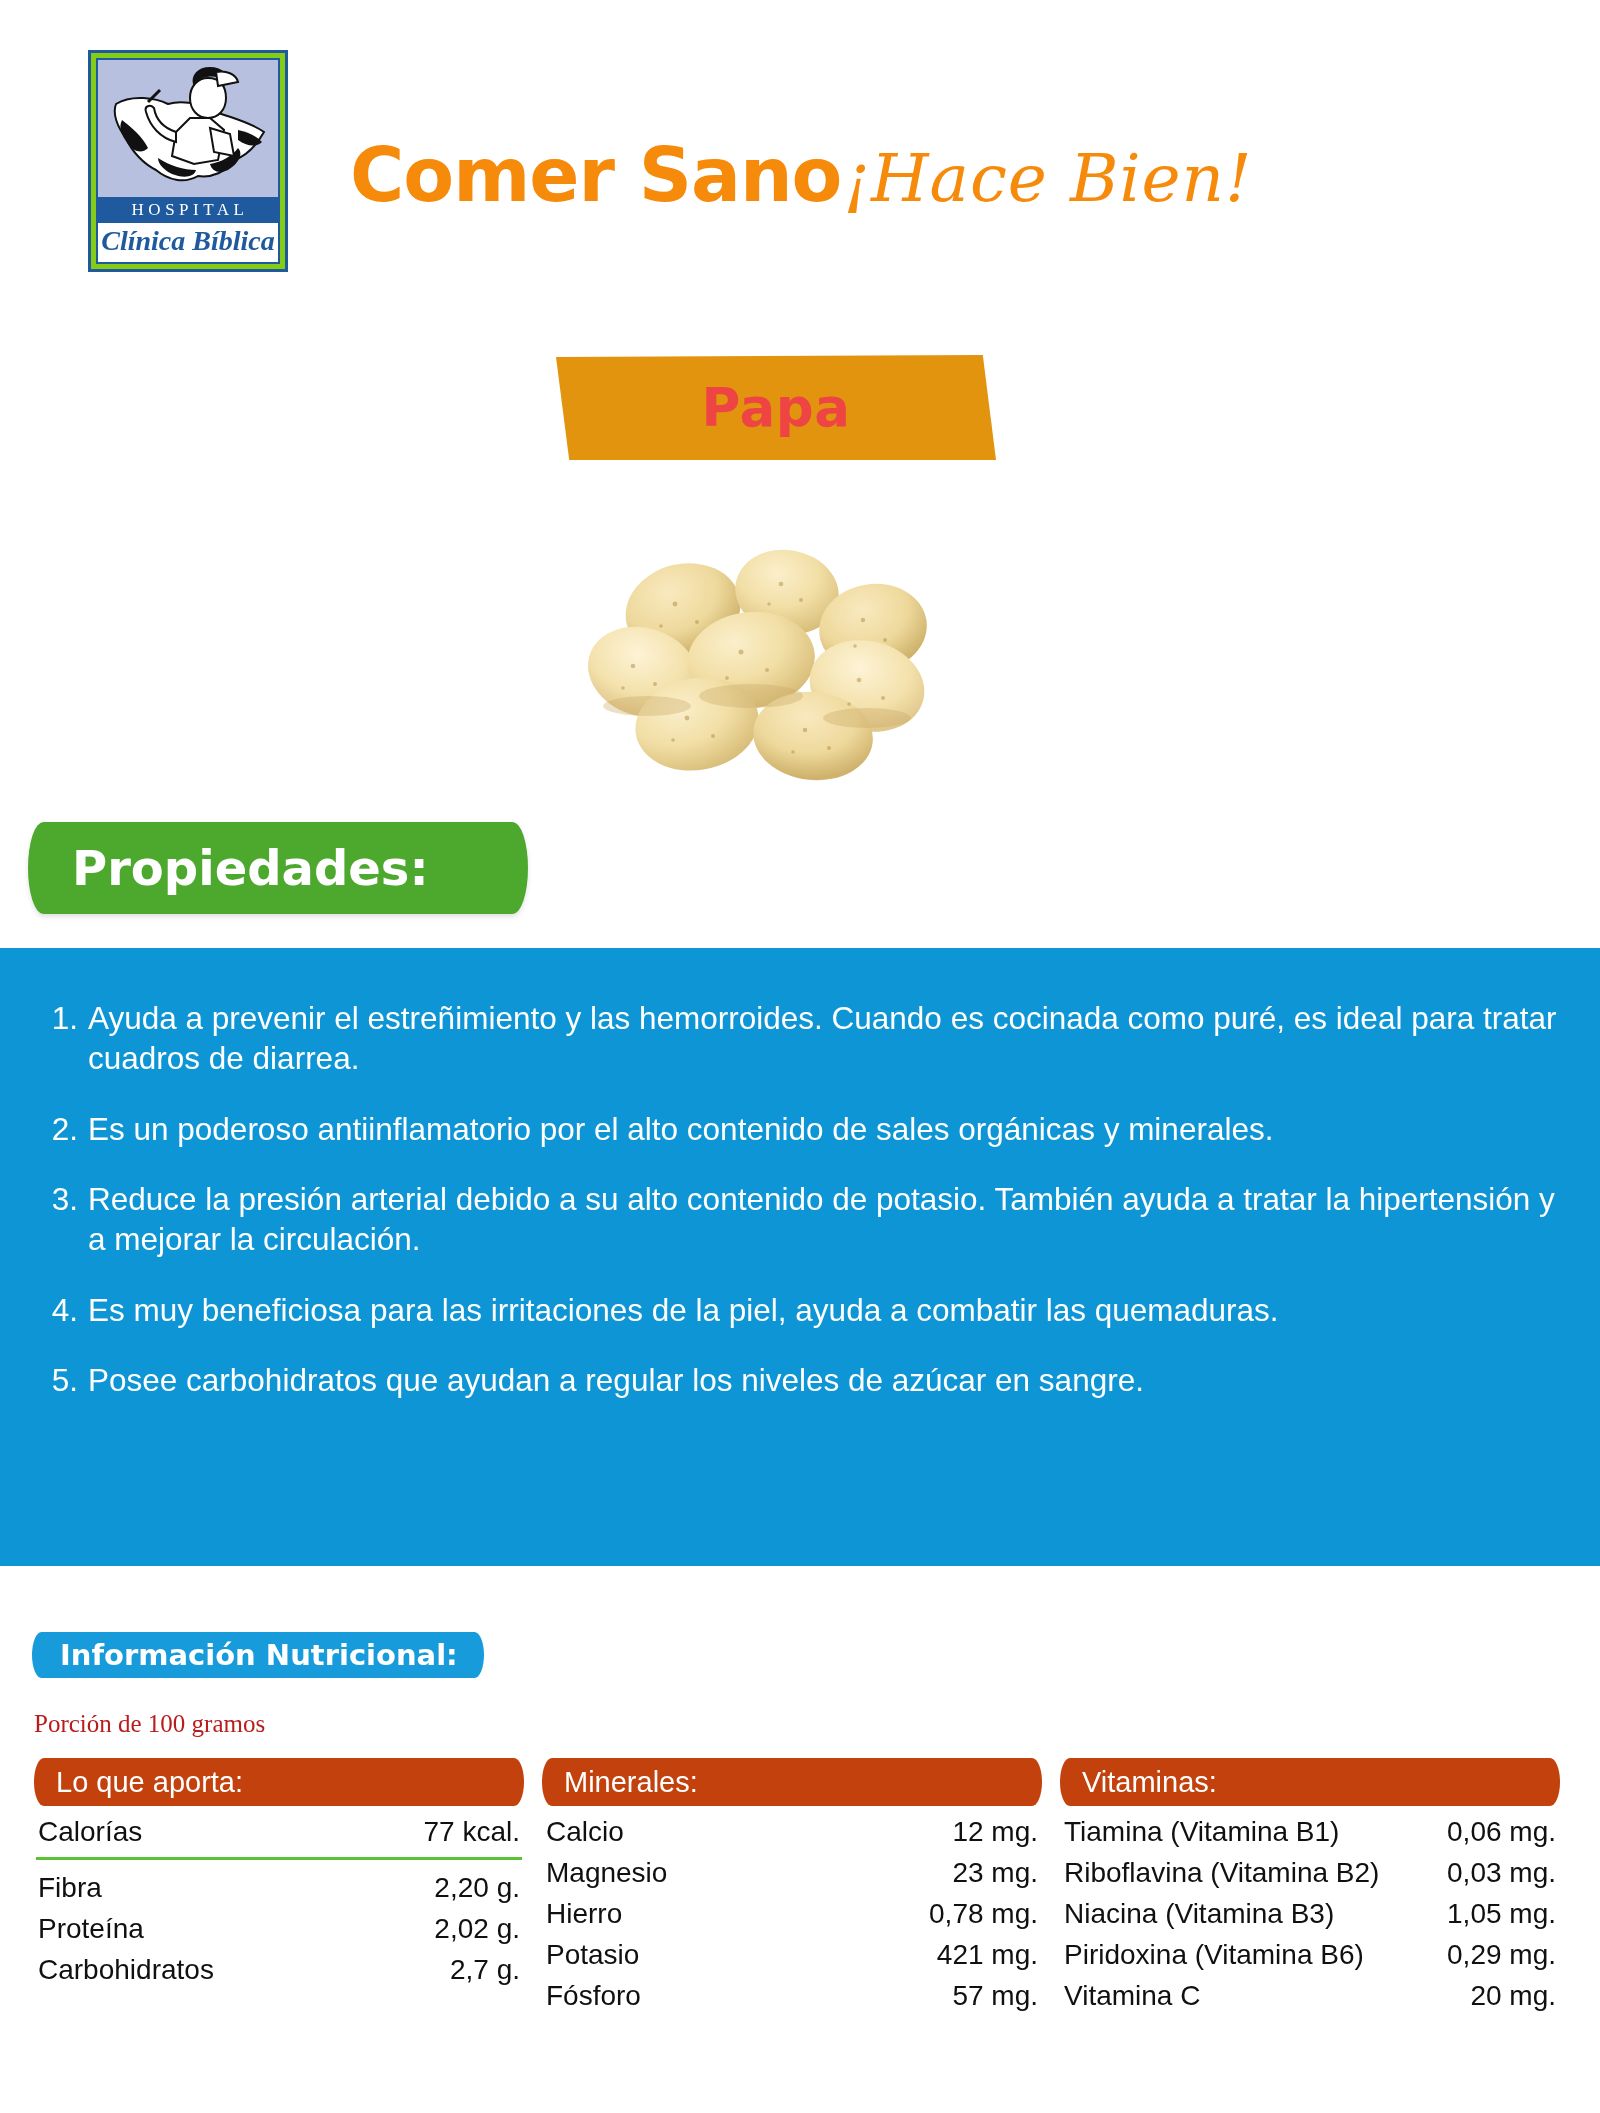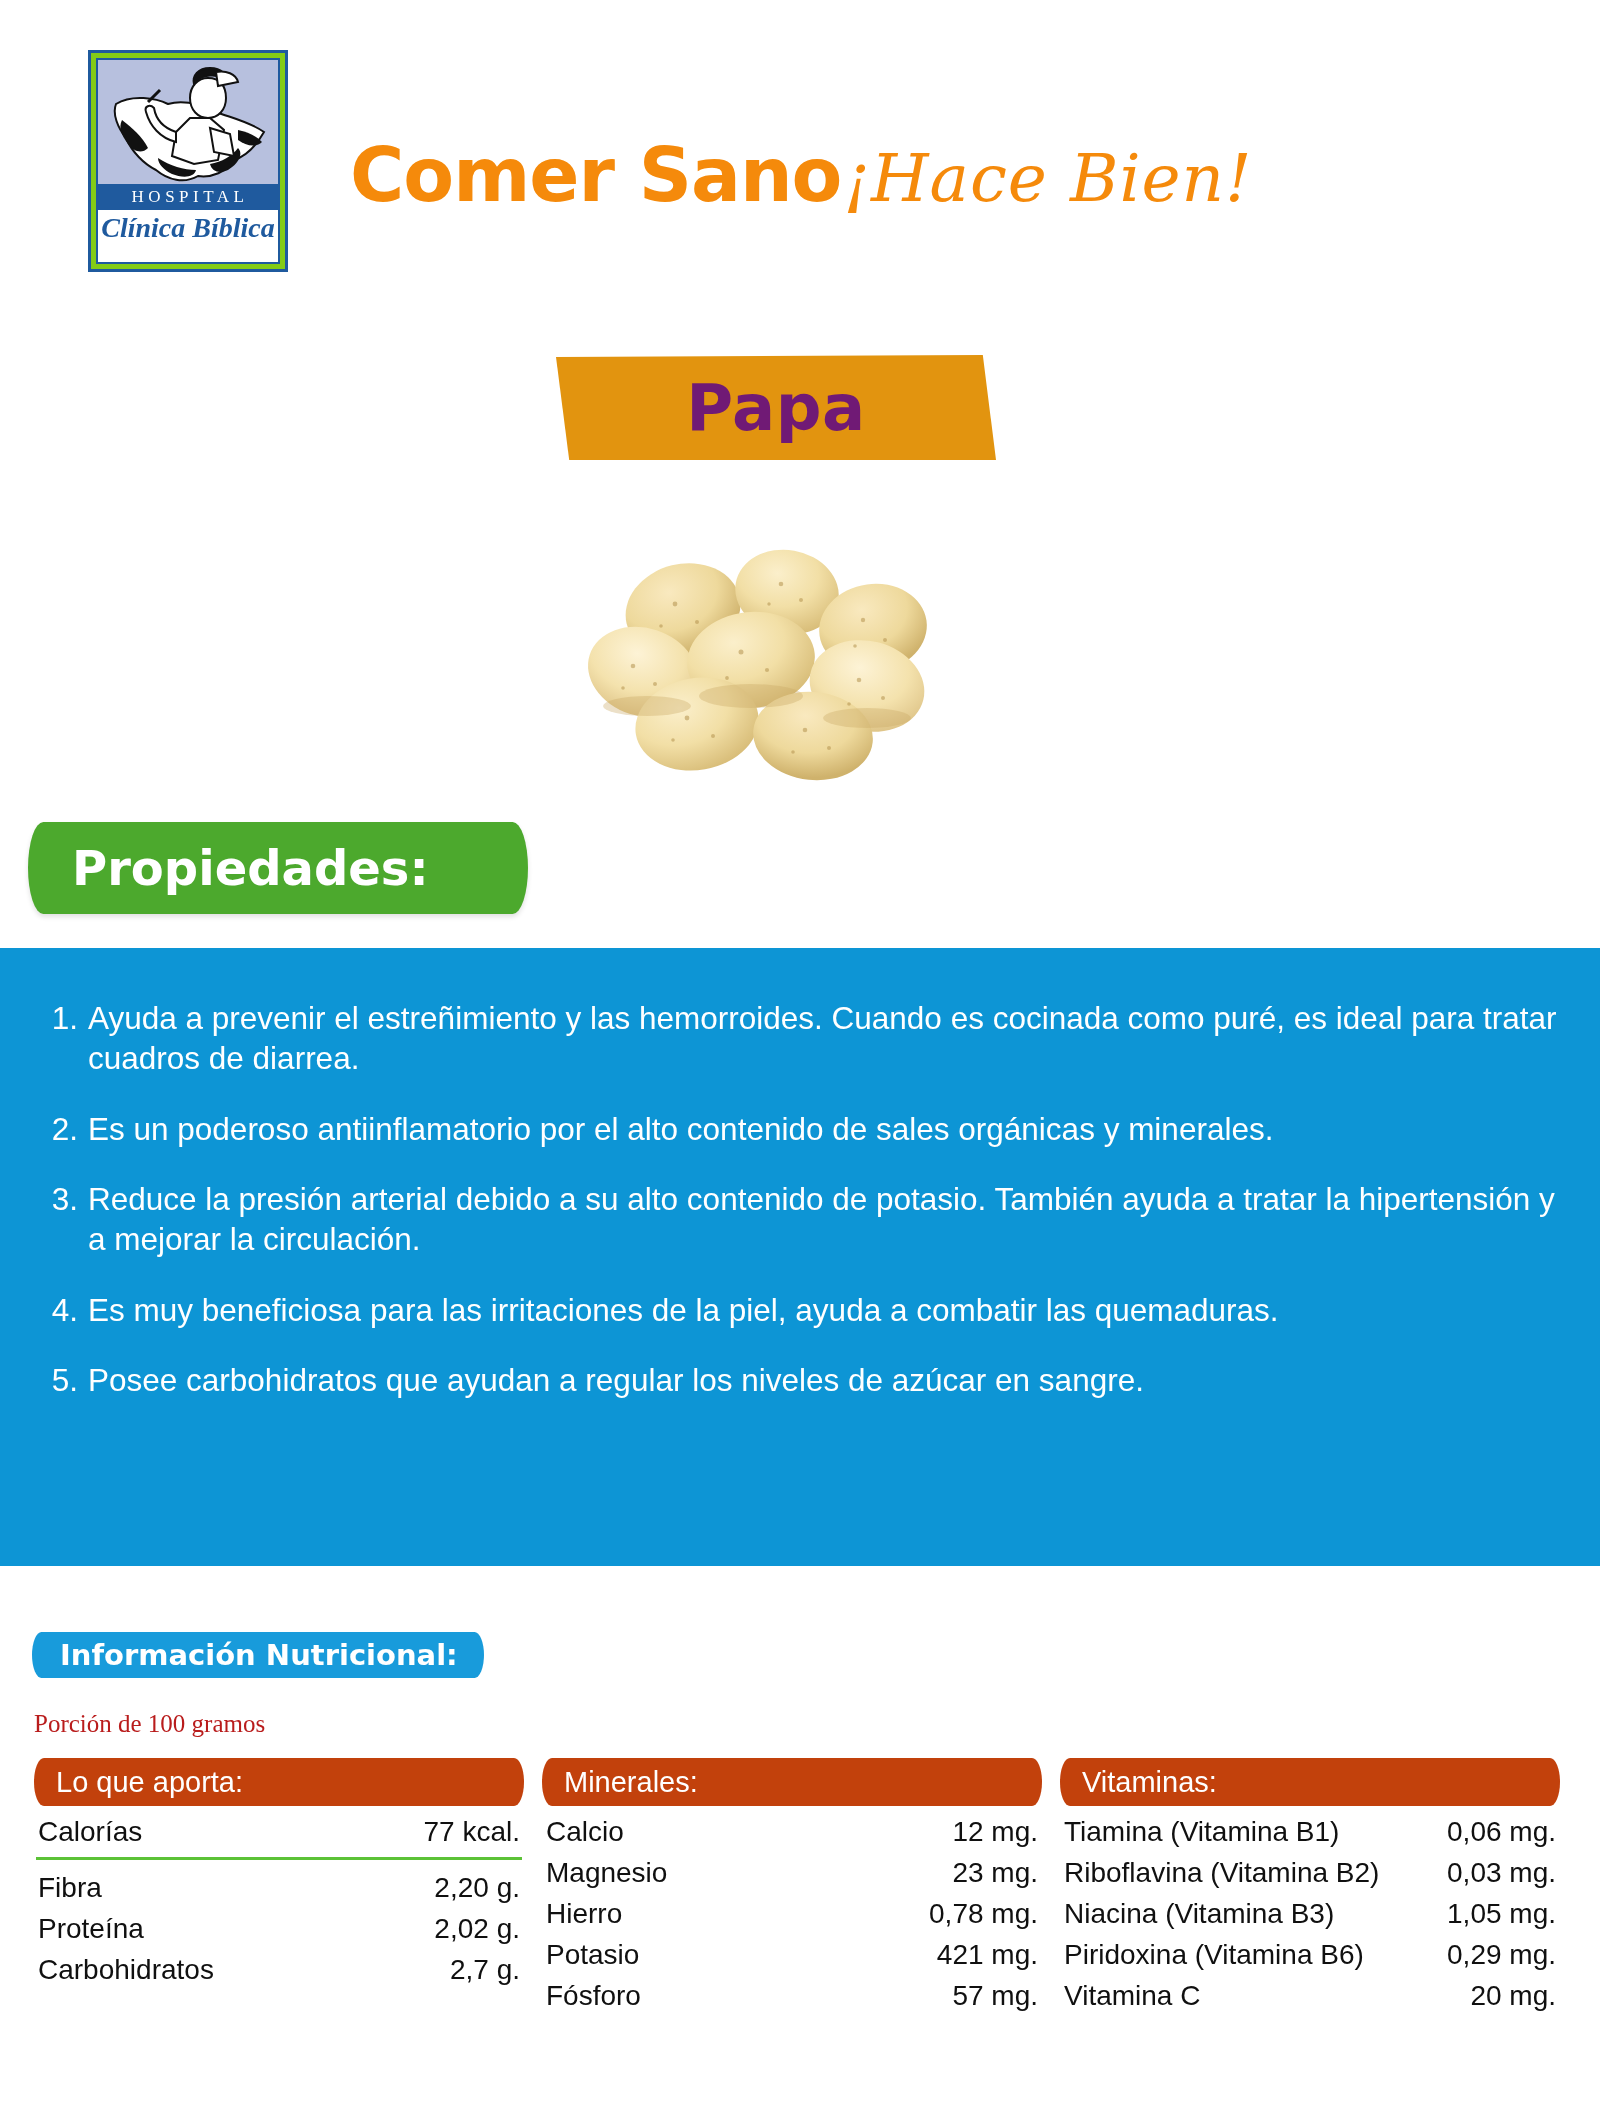--- a/index.html
+++ b/index.html
@@ -59,21 +59,21 @@
     line-height: 1.1;
   }
   .logo-clinica {
     background: #ffffff;
     color: #1F5A9E;
     text-align: center;
     font-family: "Liberation Serif", serif;
     font-weight: bold;
     font-style: italic;
     font-size: 28px;
-    padding: 3px 0 18px 0;
+    padding: 3px 0 5px 0;
     line-height: 1.1;
   }
 
   .title-wrap {
     position: absolute;
     left: 350px; top: 132px;
     display: flex;
     align-items: baseline;
     white-space: nowrap;
   }
@@ -116,24 +116,24 @@
     clip-path: polygon(0 2%, 97% 0, 100% 100%, 3% 100%);
     z-index: -1;
   }
   .papa-text {
     position: absolute;
     left: 0; top: 0;
     width: 440px; height: 105px;
     display: flex;
     align-items: center;
     justify-content: center;
-    color: #701a75;
+    color: #ef4444;
     font-family: "DejaVu Sans", sans-serif;
     font-weight: bold;
-    font-size: 64px;
+    font-size: 53px;
     letter-spacing: 0.5px;
   }
 
   
   .potato-area {
     position: absolute;
     left: 555px; top: 500px;
     width: 420px; height: 300px;
   }
 

